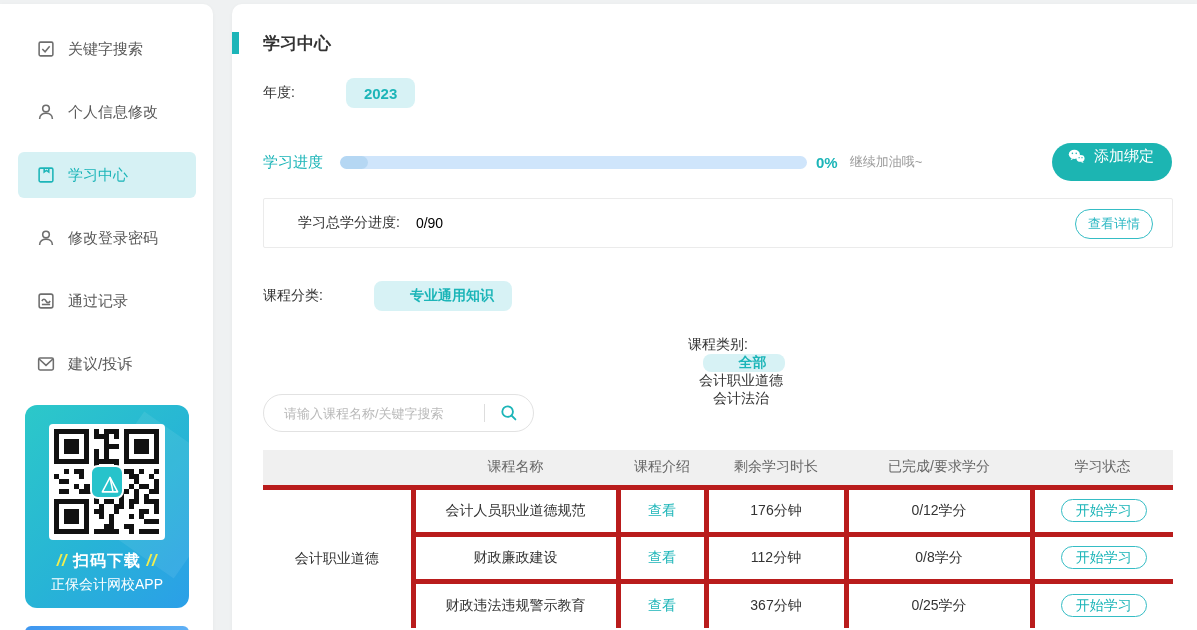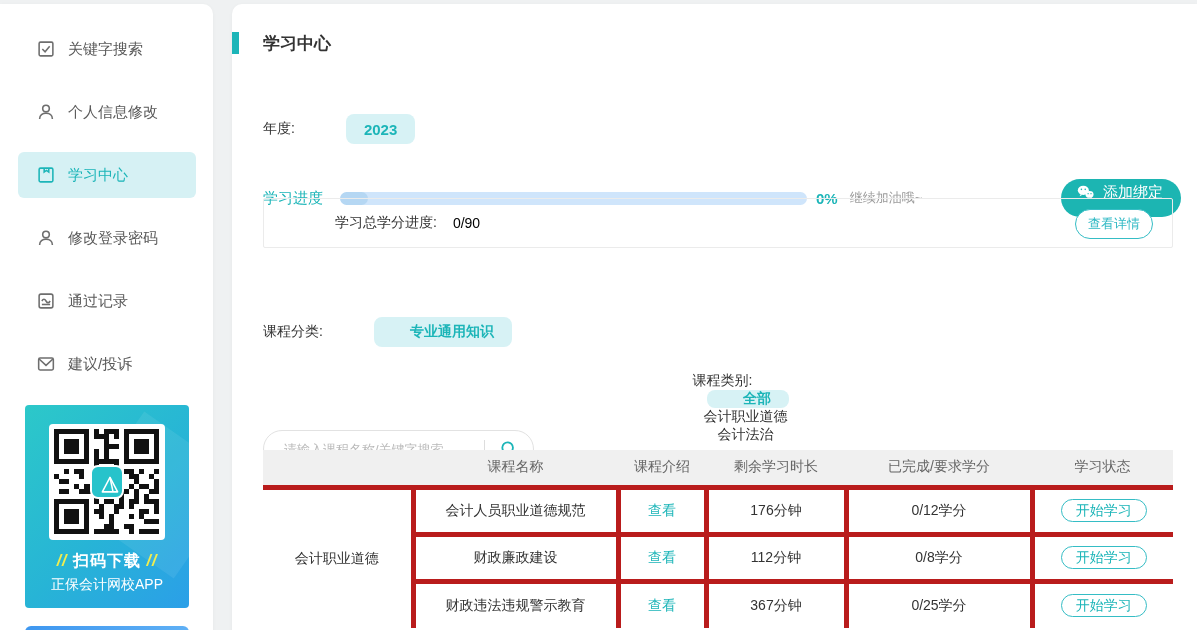--- a/index.html
+++ b/index.html
@@ -13,42 +13,42 @@
   .menu { position:absolute; top:22px; left:0; width:100%; }
   .menu-item { display:flex; align-items:center; height:46px; width:178px;
     margin:0 0 17px 18px; border-radius:6px; cursor:pointer; color:#595959; }
   .menu-item .mi-icon { width:22px; height:22px; margin-left:17px; color:#6e6e6e; flex:0 0 22px; }
   .menu-item .mi-label { margin-left:11px; font-size:15px; }
   .menu-item.active { background:#d6f1f4; color:#1cb5b8; }
   .menu-item.active .mi-icon { color:#1cb5b8; }
   .menu-item.active .mi-label { color:#1cb5b8; }
 
   .qr-card { position:absolute; left:25px; top:401px; width:164px; height:203px;
-    border-radius:4px; overflow:hidden;
+    border-radius:12px; overflow:hidden;
     background:linear-gradient(135deg,#2cc8c9 0%,#27b4d6 55%,#2b9fe8 100%); }
   .qr-card .shard { position:absolute; right:-30px; top:30px; width:120px; height:120px;
     background:rgba(255,255,255,.08); transform:rotate(35deg); }
   .qr-box { position:absolute; left:24px; top:19px; width:116px; height:116px;
     background:#fff; border-radius:4px; }
   .qr-box svg { position:absolute; left:5px; top:5px; }
   .qr-logo { position:absolute; left:41px; top:41px; width:34px; height:34px;
     background:#27c3cb; border:2px solid #fff; border-radius:8px;
     display:flex; align-items:center; justify-content:center; }
   .qr-line1 { position:absolute; left:0; width:100%; top:146px; text-align:center;
     color:#fff; font-size:16px; font-weight:bold; letter-spacing:1px; }
   .qr-line1 .slash { color:#f2ee4e; font-style:italic; font-weight:bold; }
   .qr-line2 { position:absolute; left:0; width:100%; top:171px; text-align:center;
     color:#fff; font-size:14px; }
   .promo2 { position:absolute; left:25px; top:622px; width:164px; height:20px;
     border-radius:6px 6px 0 0; background:linear-gradient(90deg,#3e97f0,#5fb0f5); }
 
   
   .main { position:absolute; left:232px; top:4px; width:965px; height:640px;
     background:#fff; border-radius:10px 0 0 0; box-shadow:0 1px 4px rgba(0,0,0,.04); }
-  .row { position:absolute; left:31px; right:15px; display:flex; align-items:center;margin-top:36px; }
+  .row { position:absolute; left:31px; right:24px; display:flex; align-items:center; }
 
   .title-bar { position:absolute; left:0; top:28px; width:7px; height:22px; background:#1cb5b8; }
   .page-title { position:absolute; left:31px; top:28px; font-size:17px; font-weight:bold; color:#333; }
 
   .field-label { font-size:14px; color:#333; }
   .pill { display:inline-flex; align-items:center; justify-content:center;
     height:30px; padding:0 18px; border-radius:8px; background:#d7f2f5;
     color:#1cb5b8; font-size:15px; font-weight:bold; cursor:pointer; }
 
   .year-row { top:74px; height:30px; }
@@ -60,21 +60,21 @@
     background:#cfe5fb; overflow:hidden; }
   .progress-fill { position:absolute; left:0; top:0; width:28px; height:13px;
     border-radius:7px; background:#b5d7f3; }
   .progress-pct { margin-left:9px; font-size:15px; font-weight:bold; color:#1cb5b8; }
   .progress-msg { margin-left:12px; font-size:13px; color:#9b9b9b; }
   .bind-btn { position:absolute; right:1px; top:0; height:38px; padding:0 18px 12px 14px;
     border-radius:19px; background:#1cb5b2; color:#fff; font-size:15px;
     display:flex; align-items:center; gap:7px; border:none; cursor:pointer;justify-content:center; }
 
   .credit-box { position:absolute; left:31px; right:24px; top:194px; height:50px;
-    border:1px solid #ebebeb; border-radius:2px; display:flex; align-items:center;padding-left:37px; }
+    border:1px solid #ebebeb; border-radius:2px; display:flex; align-items:center; }
   .credit-label { margin-left:34px; font-size:14px; color:#333; }
   .credit-value { margin-left:16px; font-size:14px; color:#000000; }
   .detail-btn { position:absolute; right:19px; top:10px; height:30px; padding:0 12px;
     border-radius:15px; border:1px solid #35bdc5; background:#fff; color:#2fb9c4;
     font-size:13px; cursor:pointer; }
 
   .category-row { top:277px; height:30px; }
   .category-row .pill, .type-row .pill { margin-left:51px; font-size:14px;padding-left:36px; }
   .type-row { top:332px; height:30px;flex-direction:column; }
   .type-option { margin-left:46px; font-size:14px; color:#333; cursor:pointer; }

